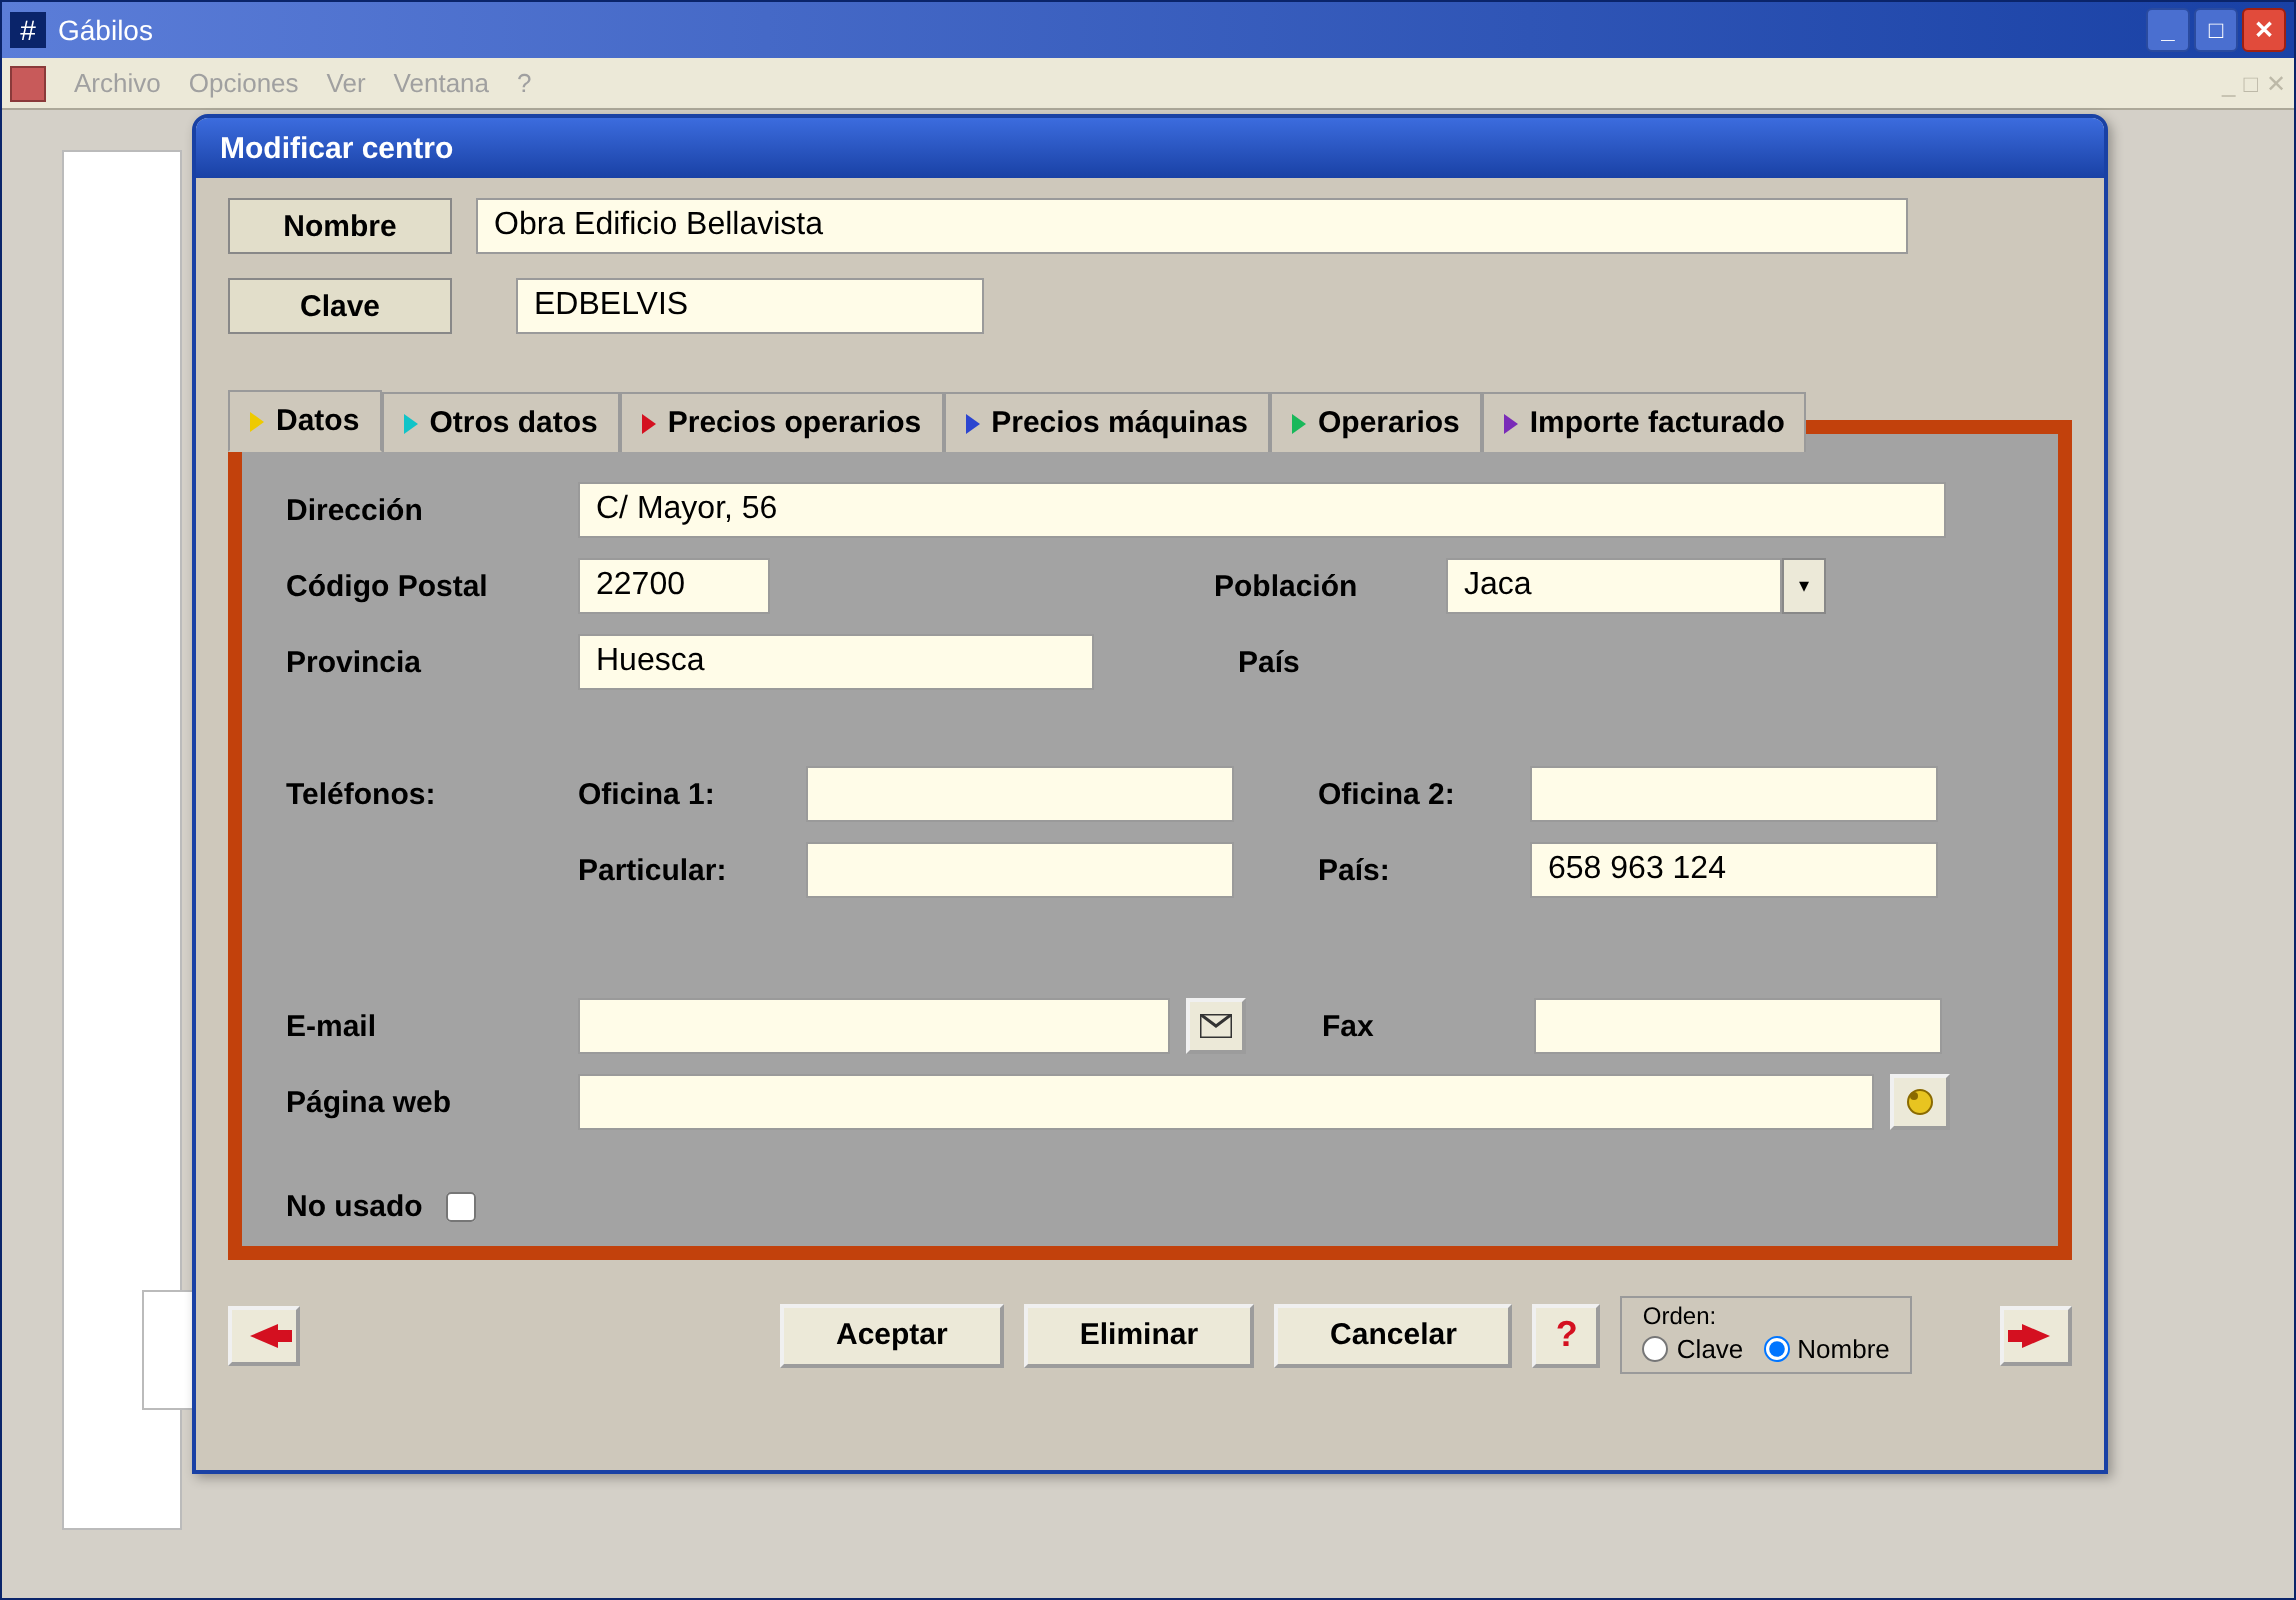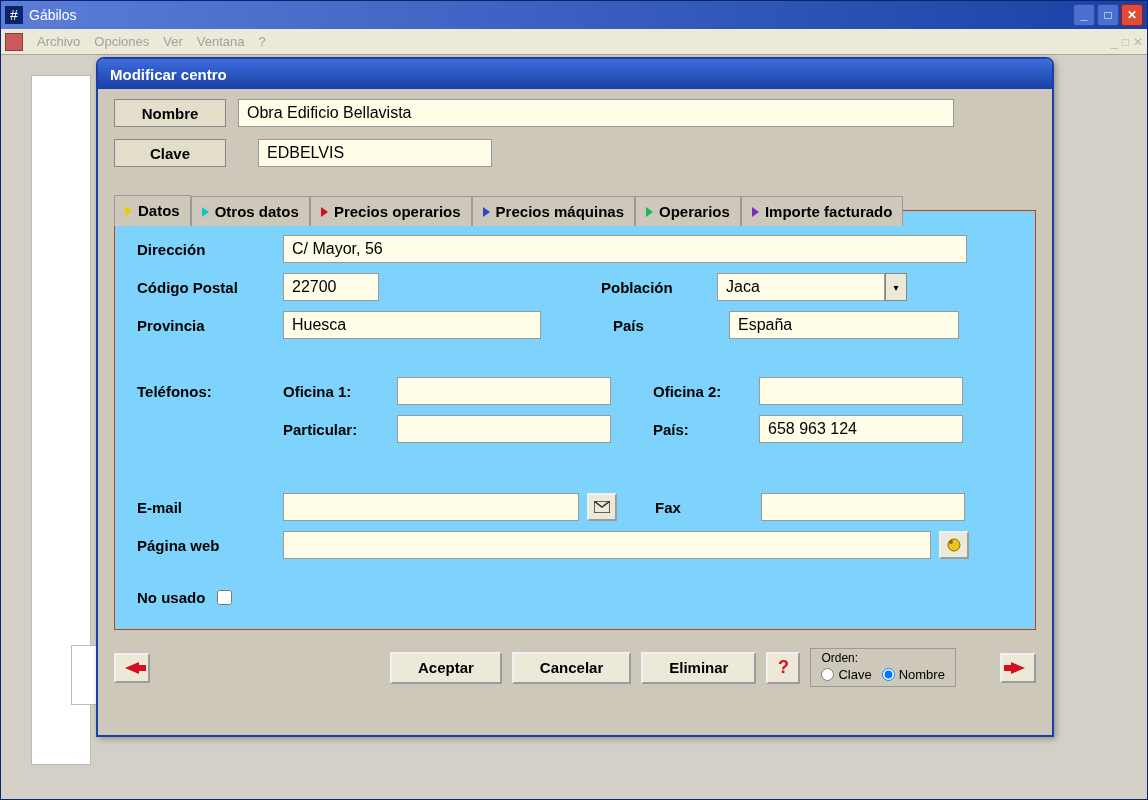--- a/index.html
+++ b/index.html
@@ -77,21 +77,21 @@
   .tab .arrow { width: 0; height: 0; border-top: 5px solid transparent;
     border-bottom: 5px solid transparent; }
   .arrow.yellow { border-left: 7px solid #eeca00; }
   .arrow.cyan { border-left: 7px solid #10c4c8; }
   .arrow.red { border-left: 7px solid #d41020; }
   .arrow.blue { border-left: 7px solid #2b45d0; }
   .arrow.green { border-left: 7px solid #18b85a; }
   .arrow.purple { border-left: 7px solid #7a2bb8; }
   
   .tab-panel {
-    background: #7dd3fc; border: 1px solid #c2410c; padding: 24px 22px 18px 22px;
+    background: #a3a3a3; border: 7px solid #c2410c; padding: 24px 22px 18px 22px;
     height: 420px;
   }
   
   .form-row { display: flex; align-items: center; margin-bottom: 10px; }
   .fld-label { font-size: 15px; font-weight: bold; }
   .lbl-direccion { width: 146px; }
   .lbl-cp { width: 146px; }
   .lbl-prov { width: 146px; }
   .lbl-poblacion { width: 116px; }
   .lbl-pais { width: 116px; }
@@ -254,21 +254,20 @@
               <div class="input-pobl-wrap">
                 <input class="text-input input-pobl" value="Jaca" style="">
                 <div class="lookup-btn">▾</div>
               </div>
             </div>
             <div class="form-row">
               <span class="fld-label lbl-prov">Provincia</span>
               <input class="text-input input-prov" value="Huesca" style="">
               <span style="width:72px"></span>
               <span class="fld-label lbl-pais">País</span>
-              <input class="text-input input-pais" value="España" style="">
             </div>
 
             <div style="height:28px"></div>
 
             <div class="form-row">
               <span class="fld-label lbl-telefonos">Teléfonos:</span>
               <span class="fld-label lbl-of1">Oficina 1:</span>
               <input class="text-input input-tel" value="" style="">
               <span style="width:42px"></span>
               <span class="fld-label lbl-of2">Oficina 2:</span>
@@ -316,22 +315,22 @@
             </div>
           </div>
         </div>
 
         <div class="button-bar">
           <button class="nav-btn">
             <span class="nav-arrow-left"></span>
           </button>
           <span style="flex:0 0 220px"></span>
           <button class="action-btn">Aceptar</button>
+          <button class="action-btn">Eliminar</button>
           <button class="action-btn">Cancelar</button>
-          <button class="action-btn">Eliminar</button>
           <button class="help-btn">?</button>
           <div class="orden-box">
             <span>Orden:</span>
             <div class="orden-opts">
               <label>
                   <input type="radio" name="orden" style=""> 
                   <span>Clave</span>
                 </label>
               <label>
                   <input type="radio" name="orden" checked="" style=""> 

